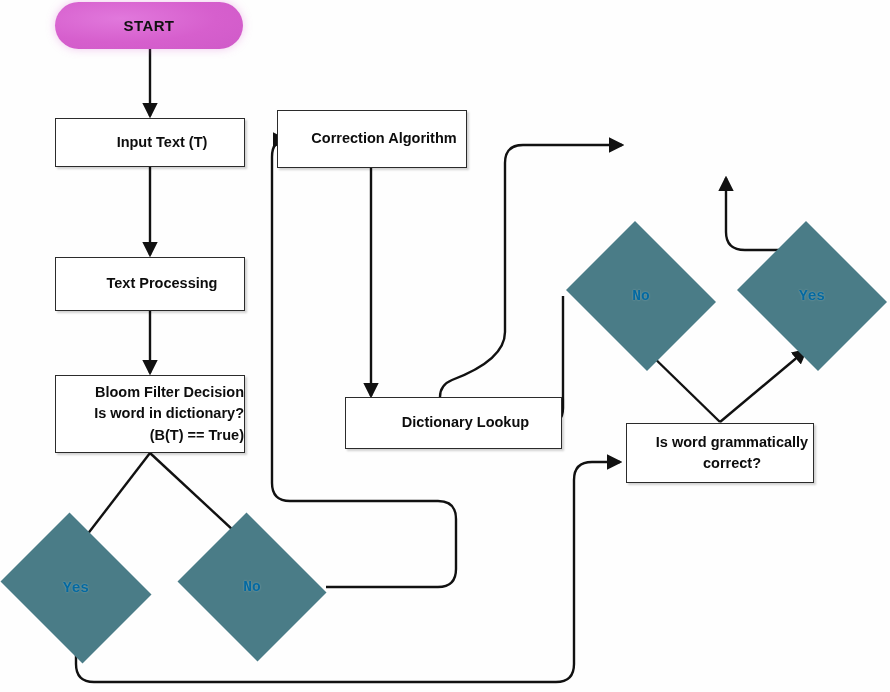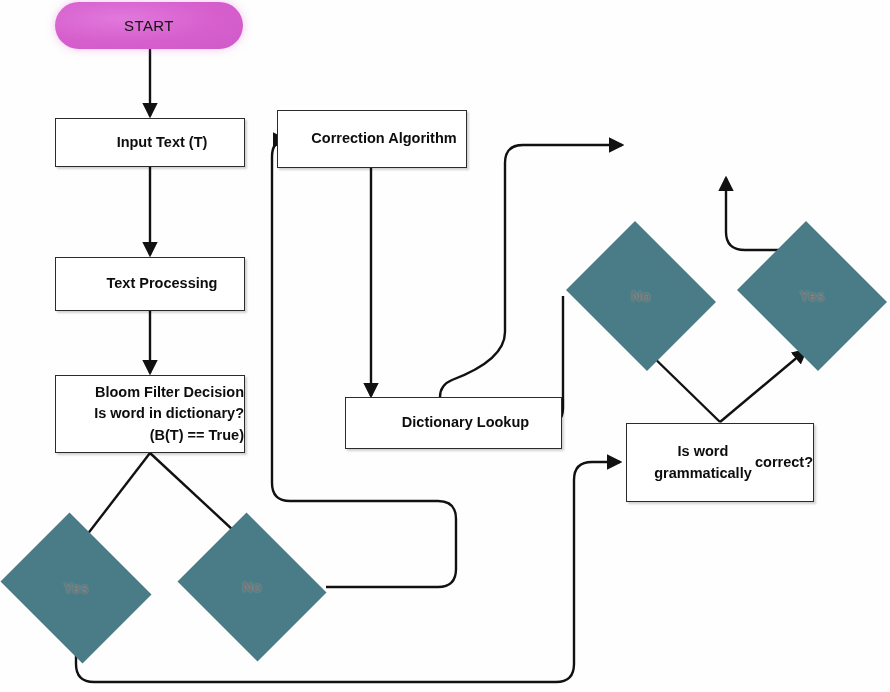--- a/index.html
+++ b/index.html
@@ -41,45 +41,46 @@
     color: #0d0d0d;
     font-weight: bold;
     font-size: 14.5px;
     line-height: 1.45;
     box-shadow: 1.5px 1.5px 2px rgba(0,0,0,0.18);
     padding-left: 24px;
   }
   .terminator {
     border-radius: 999px;
     color: #111111;
-    font-weight: normal;
+    font-weight: bold;
     font-size: 15px;
     letter-spacing: 0.4px;
     border: none;
   }
   .diamond {
     background: transparent;
     border: none;
   }
   .diamond .dshape {
     position: absolute;
     left: 0; top: 0;
     width: 100%;
     height: 100%;
     background: #4a7c87;
     transform: rotate(45deg) scale(0.707);
     transform-origin: center center;
   }
   .diamond .dlabel {
     position: relative;
     z-index: 2;
-    color: #737373;
+    color: #0369a1;
     font-weight: bold;
     font-size: 14.5px;
     text-shadow: 0 0 2px rgba(255,255,255,0.35);
+    font-family: Liberation Mono, monospace;
   }
   .ml {
     display: block;
   }
 </style>
 </head>
 <body>
 
 <div id="canvas">
 
@@ -165,18 +166,18 @@
   <div class="node diamond" style="left:560px; top:227px; width:162px; height:138px;">
     <span class="dshape"></span>
     <span class="dlabel">No</span>
   </div>
 
   <div class="node diamond" style="left:731px; top:227px; width:162px; height:138px;">
     <span class="dshape"></span>
     <span class="dlabel">Yes</span>
   </div>
 
-  <div class="node proc" style="left:626px; top:423px; width:188px; height:79px; flex-direction:row;">
+  <div class="node proc" style="left:626px; top:423px; width:188px; height:60px; flex-direction:column;">
     <span class="ml">Is word grammatically</span>
     <span class="ml">correct?</span>
   </div>
 
 </div>
 
 </body></html>

